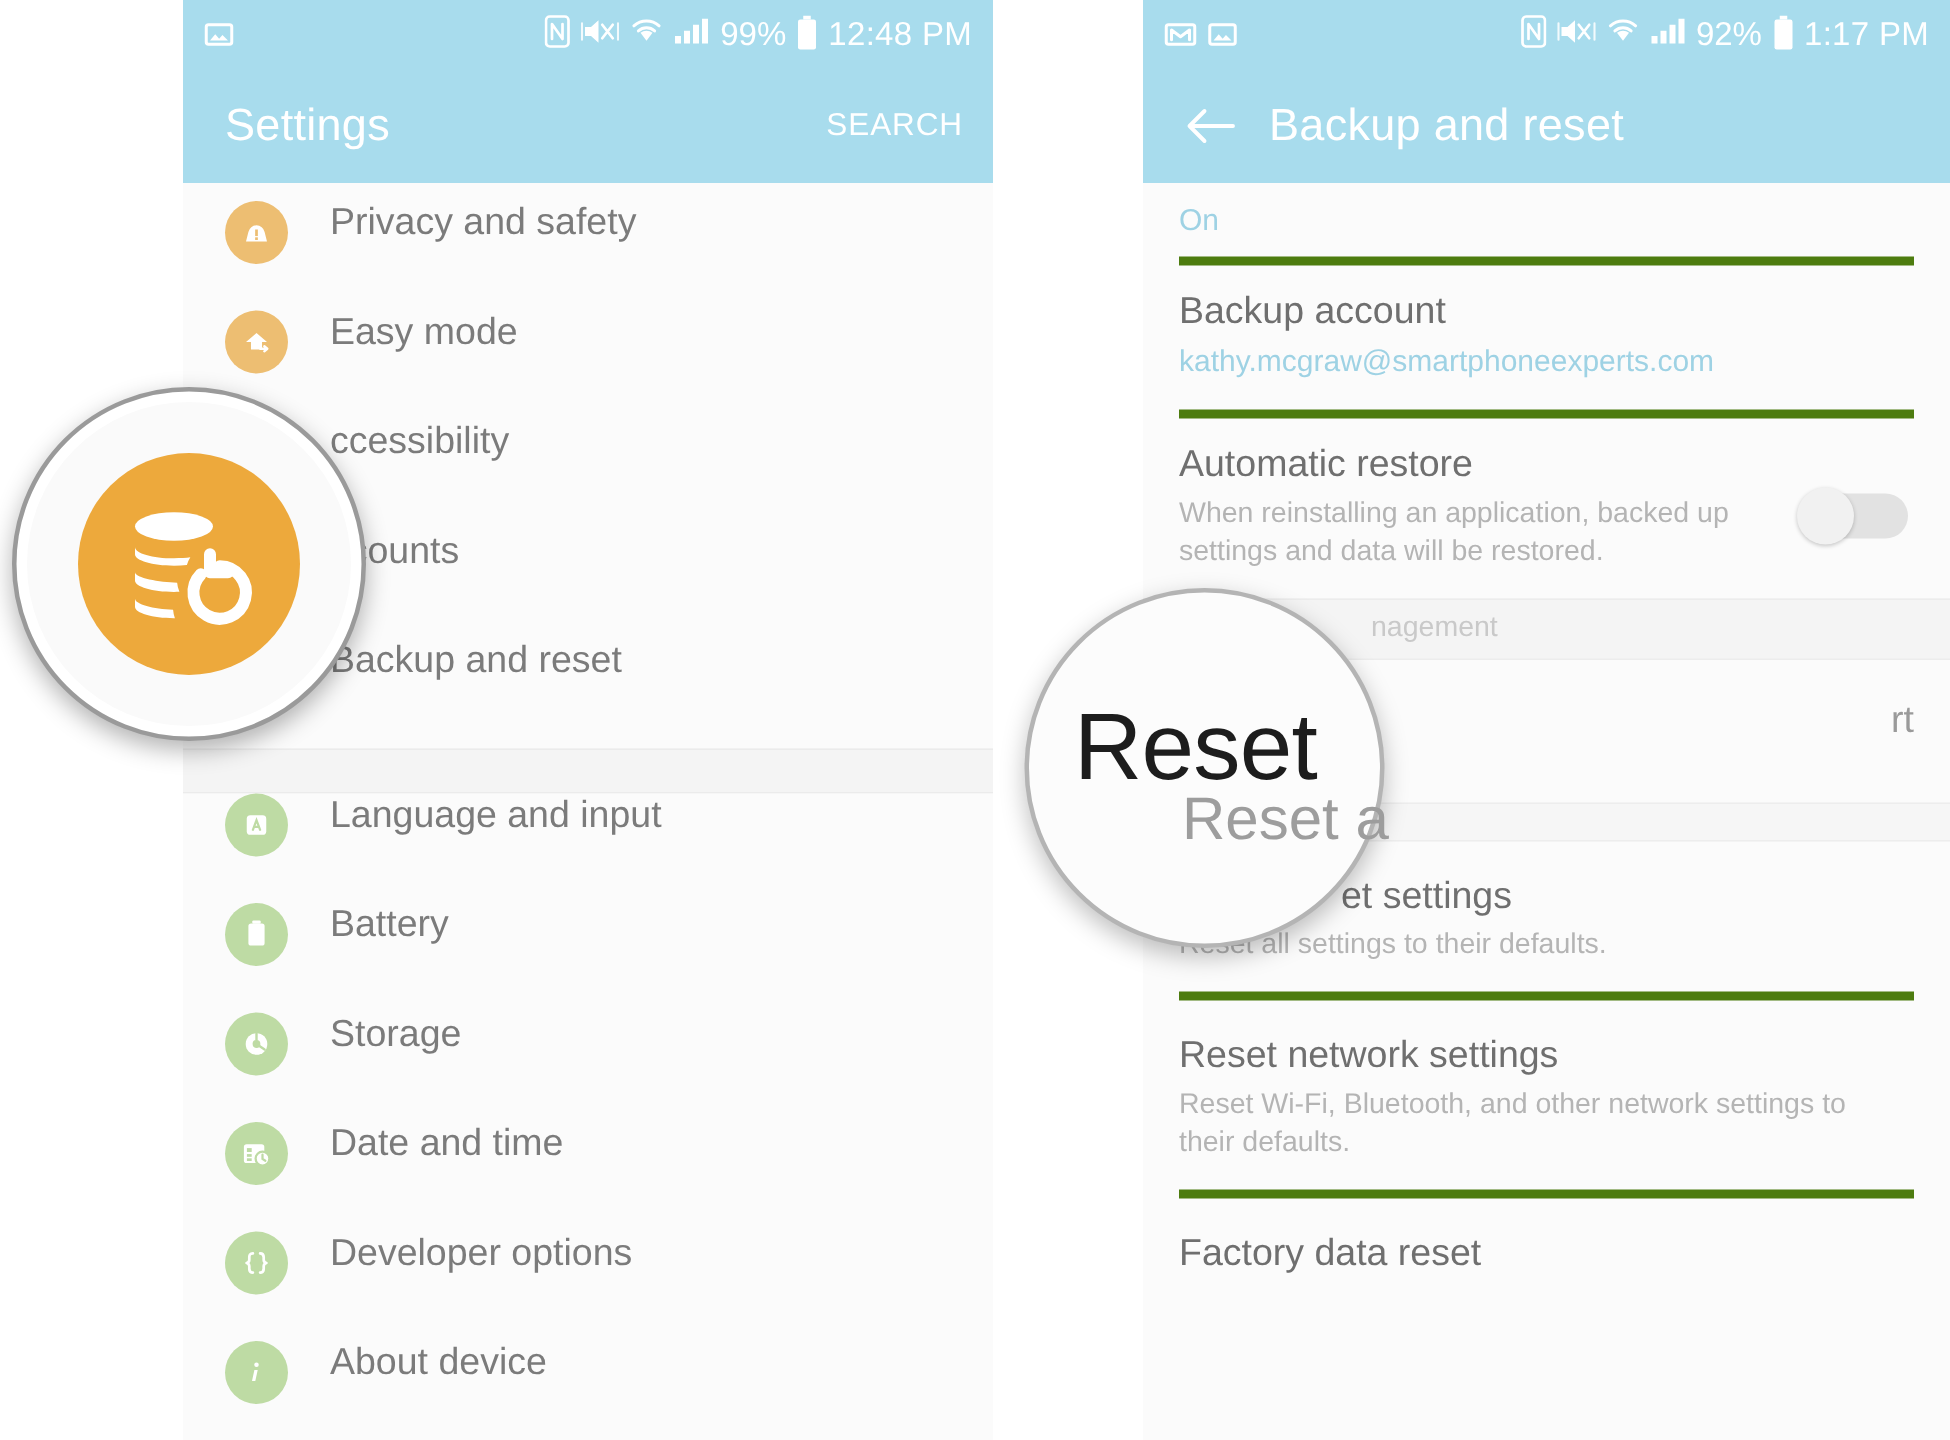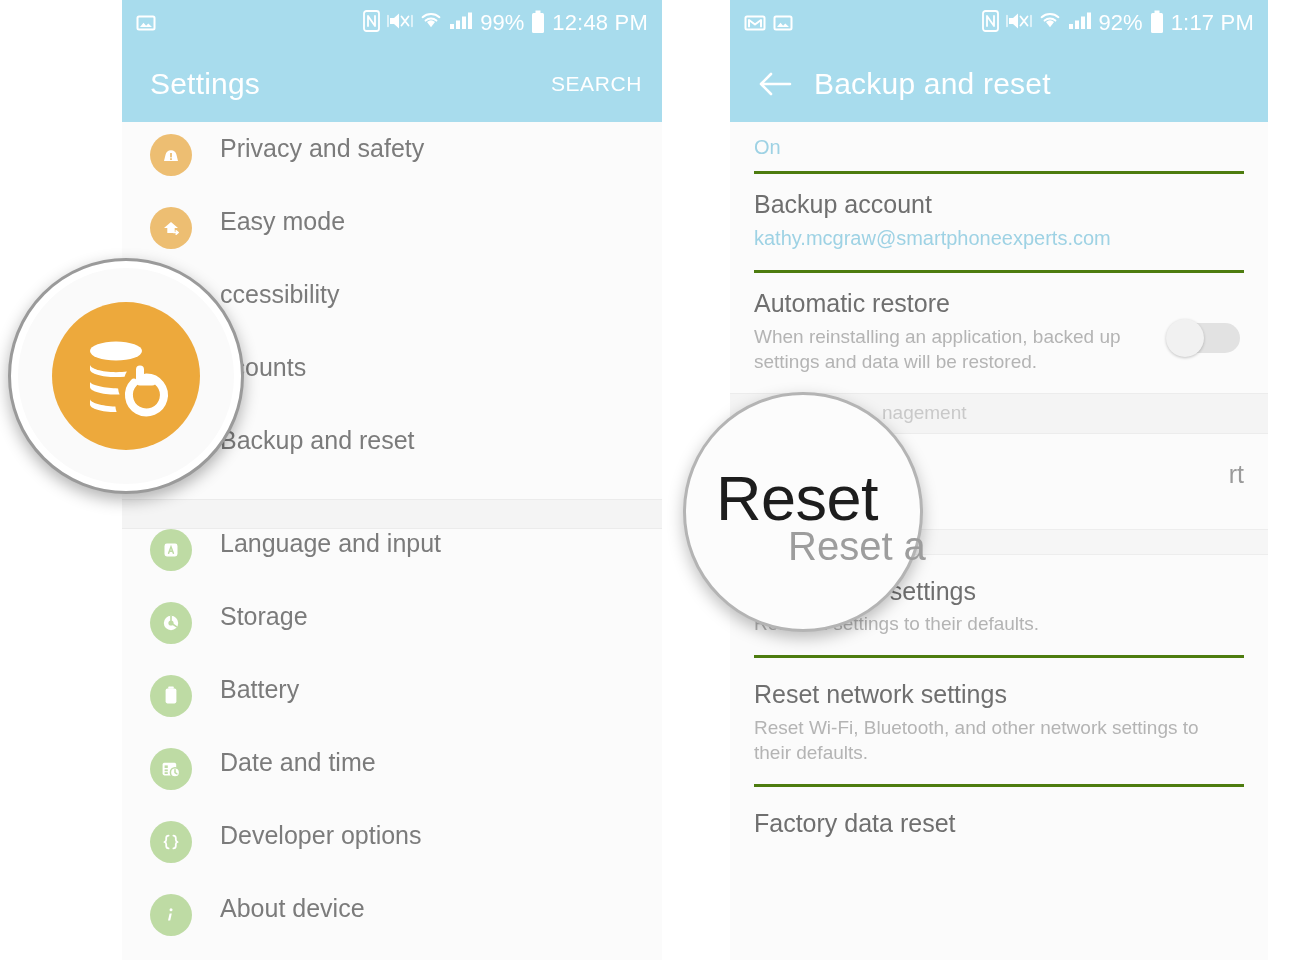--- a/index.html
+++ b/index.html
@@ -17,21 +17,21 @@
 
   
   .panel {
     position: absolute;
     top: 0;
     height: 960px;
     background: #fbfbfb;
     overflow: hidden;
   }
   .panel-left  { left: 122px; width: 540px; }
-  .panel-right { left: 730px; width: 538px; }
+  .panel-right { left: 762px; width: 538px; }
 
   
   .statusbar {
     position: relative;
     height: 46px;
     background: #a8dced;
     display: flex;
     align-items: center;
     padding: 0 14px;
   }
@@ -103,21 +103,21 @@
   }
   .list-clip-top { height: 12px; background:#fbfbfb; }
 
   
   .r-item {
     padding: 0 24px 0 24px;
     position: relative;
   }
   .r-item-inner {
     padding: 16px 0 18px 0;
-    border-bottom: 3px solid #4d7c0f;
+    border-bottom: 6px solid #4d7c0f;
   }
   .r-item.nobrd .r-item-inner { border-bottom: none; }
   .r-title {
     font-size: 25px;
     color: #6f6f6f;
     font-weight: 400;
     line-height: 1.15;
   }
   .r-sub {
     font-size: 19px;
@@ -340,38 +340,38 @@
           <svg width="22" height="22" viewBox="0 0 22 22" fill="none">
             <rect x="4.5" y="4.5" width="13" height="13" rx="2.4" fill="#fff"></rect>
             <path d="M8.6 14.2l2.4-6.4 2.4 6.4M9.5 12.3h3" stroke="#bedba4" stroke-width="1.5" stroke-linecap="round"></path>
           </svg>
         </span>
         <span class="row-label">Language and input</span>
       </div>
 
       <div class="row">
         <span class="badge green">
+          <svg width="18" height="24" viewBox="0 0 18 24" fill="none">
+            <rect x="6.2" y="2.6" width="5.6" height="2.2" rx="0.8" fill="#fff"></rect>
+            <rect x="3.6" y="4.6" width="10.8" height="14.8" rx="1.8" fill="#fff"></rect>
+          </svg>
+        </span>
+        <span class="row-label">Battery</span>
+      </div>
+
+      <div class="row">
+        <span class="badge green">
           <svg width="22" height="22" viewBox="0 0 22 22" fill="none">
             <circle cx="11" cy="11" r="7.2" fill="#fff"></circle>
             <circle cx="11" cy="11" r="2.6" fill="#bedba4"></circle>
             <path d="M11 4.2V8.4" stroke="#bedba4" stroke-width="1.6" stroke-linecap="round"></path>
             <path d="M11 11l5.4 3.6" stroke="#bedba4" stroke-width="1.6" stroke-linecap="round"></path>
           </svg>
         </span>
         <span class="row-label">Storage</span>
-      </div>
-
-      <div class="row">
-        <span class="badge green">
-          <svg width="18" height="24" viewBox="0 0 18 24" fill="none">
-            <rect x="6.2" y="2.6" width="5.6" height="2.2" rx="0.8" fill="#fff"></rect>
-            <rect x="3.6" y="4.6" width="10.8" height="14.8" rx="1.8" fill="#fff"></rect>
-          </svg>
-        </span>
-        <span class="row-label">Battery</span>
       </div>
 
       <div class="row">
         <span class="badge green">
           <svg width="24" height="22" viewBox="0 0 24 22" fill="none">
             <rect x="3.6" y="4.8" width="13.6" height="12.6" rx="1.8" fill="#fff"></rect>
             <rect x="5.6" y="7.4" width="3.2" height="2.6" fill="#bedba4"></rect>
             <rect x="5.6" y="11.4" width="3.2" height="1.8" fill="#bedba4"></rect>
             <rect x="5.6" y="14.2" width="3.2" height="1.8" fill="#bedba4"></rect>
             <circle cx="16" cy="14.4" r="4.6" fill="#fff" stroke="#bedba4" stroke-width="1.5"></circle>

